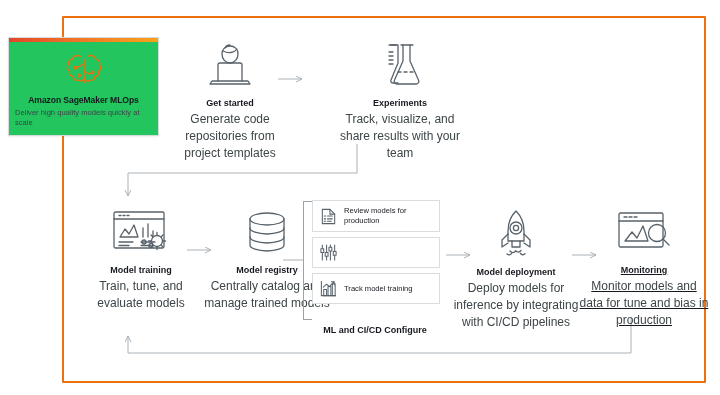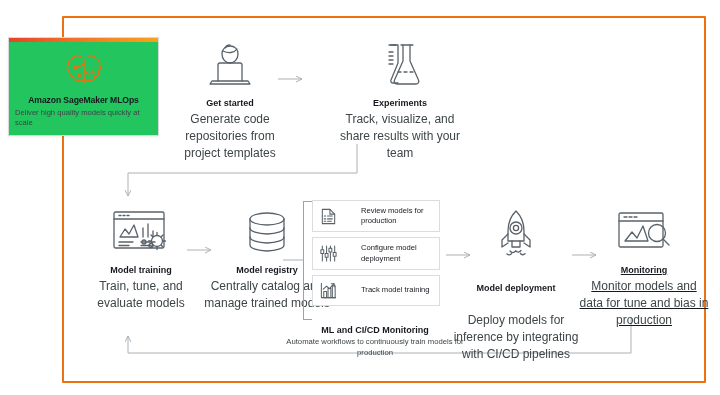--- a/index.html
+++ b/index.html
@@ -51,27 +51,27 @@
   .node .n-desc{
     font-size:12px;color:#3d4548;text-align:center;line-height:1.42;margin-top:3px;
   }
 
   
   #node-getstarted{left:166px;top:38px;width:128px;}
   #node-experiments{left:300px;top:38px;width:128px;margin-left:36px;}
   
   #node-training{left:78px;top:207px;width:126px;}
   #node-registry{left:204px;top:207px;width:126px;}
-  #node-deployment{left:452px;top:207px;width:128px;gap:16px;}
+  #node-deployment{left:452px;top:207px;width:128px;}
   #node-monitoring{left:578px;top:207px;width:132px;text-decoration:underline;}
 
   
   .pipe-group{position:absolute;left:312px;top:200px;width:128px;}
   .pipe-card{
-    display:flex;align-items:center;gap:23px;
+    display:flex;align-items:center;gap:6px;
     background:#ffffff;border:1px solid #d9dde0;
     padding:5px 6px;margin-bottom:5px;box-sizing:border-box;
     min-height:28px;
   }
   .pipe-card .p-ico{flex:0 0 auto;width:19px;height:19px;}
   .pipe-card .p-txt{font-size:7.6px;color:#16191f;line-height:1.34;}
 
   .pipe-bracket{
     position:absolute;left:303px;top:201px;width:9px;height:119px;
     border-left:1px solid #9aa3a8;border-top:1px solid #9aa3a8;border-bottom:1px solid #9aa3a8;
@@ -225,33 +225,31 @@
       <span class="p-txt">Review models for production</span>
     </div>
     <div class="pipe-card">
       <svg class="p-ico" viewBox="0 0 20 20" fill="none" stroke="#58626a" stroke-width="1.1" stroke-linecap="round" stroke-linejoin="round">
         <path d="M3.5 2v16M8 2v16M12 2v16M16.5 2v16"></path>
         <rect x="2" y="6" width="3" height="4" fill="#fff"></rect>
         <rect x="6.5" y="10" width="3" height="4" fill="#fff"></rect>
         <rect x="10.5" y="4.5" width="3" height="4" fill="#fff"></rect>
         <rect x="15" y="9" width="3" height="4" fill="#fff"></rect>
       </svg>
-      <span class="p-txt">Configure model deployment</span>
     </div>
     <div class="pipe-card">
       <svg class="p-ico" viewBox="0 0 20 20" fill="none" stroke="#58626a" stroke-width="1.1" stroke-linecap="round" stroke-linejoin="round">
         <path d="M2.5 2.5v15h15"></path>
         <rect x="5" y="11" width="3" height="6.5"></rect>
         <rect x="9.5" y="8" width="3" height="9.5"></rect>
         <rect x="14" y="5" width="3" height="12.5"></rect>
         <path d="M4.5 8.5L8 5.5l3 2.5l4.5 -5"></path>
         <path d="M13 3h3v3"></path>
       </svg>
       <span class="p-txt">Track model training</span>
     </div>
   </div>
 
   <div class="cap">
-    <div class="c-title">ML and CI/CD Monitoring</div>
-    <div class="c-desc">Automate workflows to continuously train models for production</div>
+    <div class="c-title">ML and CI/CD Configure</div>
   </div>
 
 </div>
 
 </body></html>

